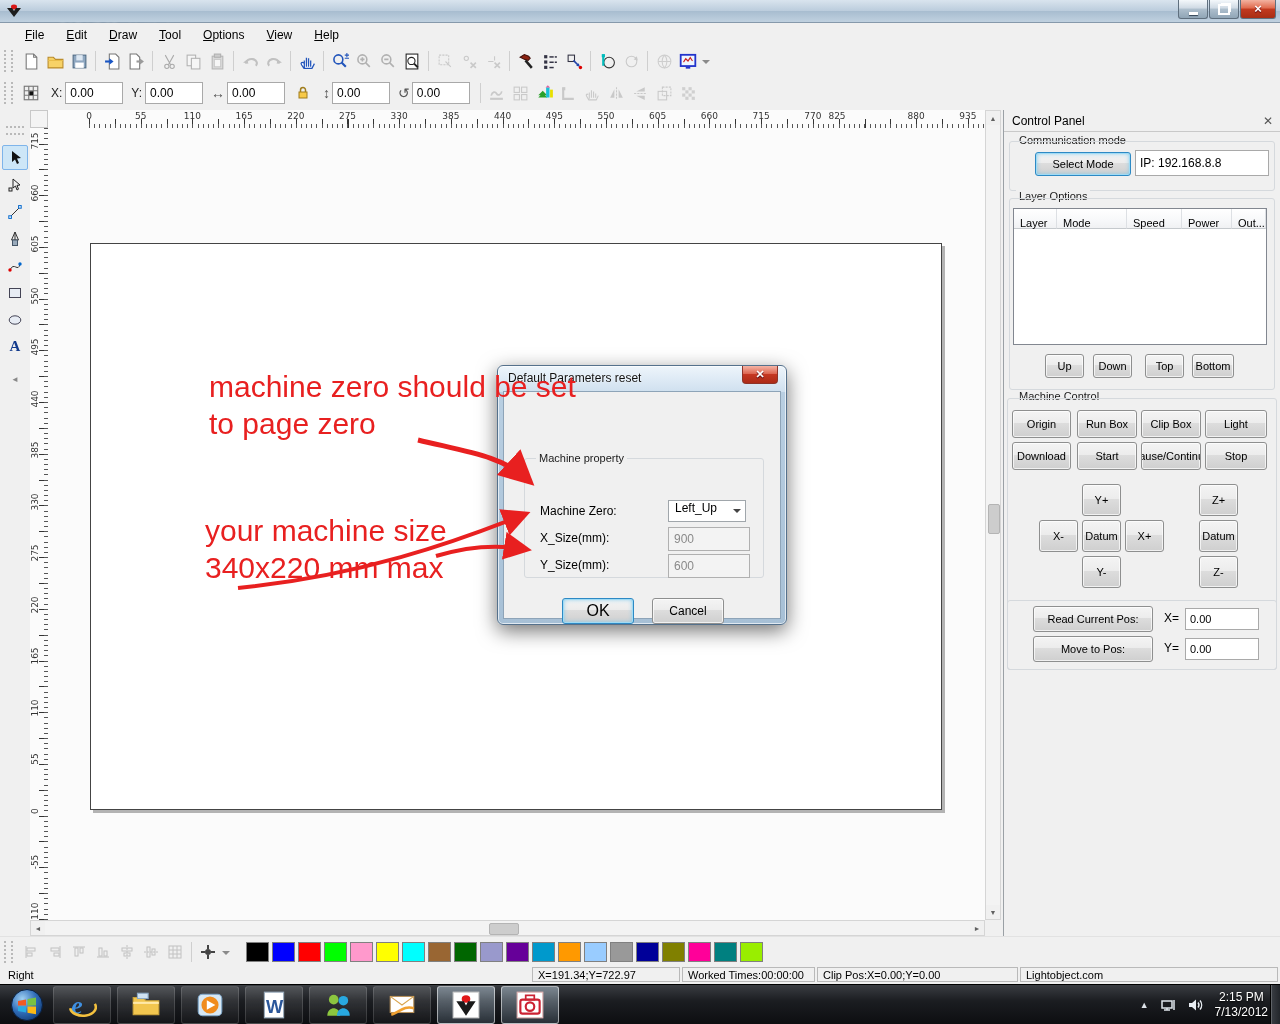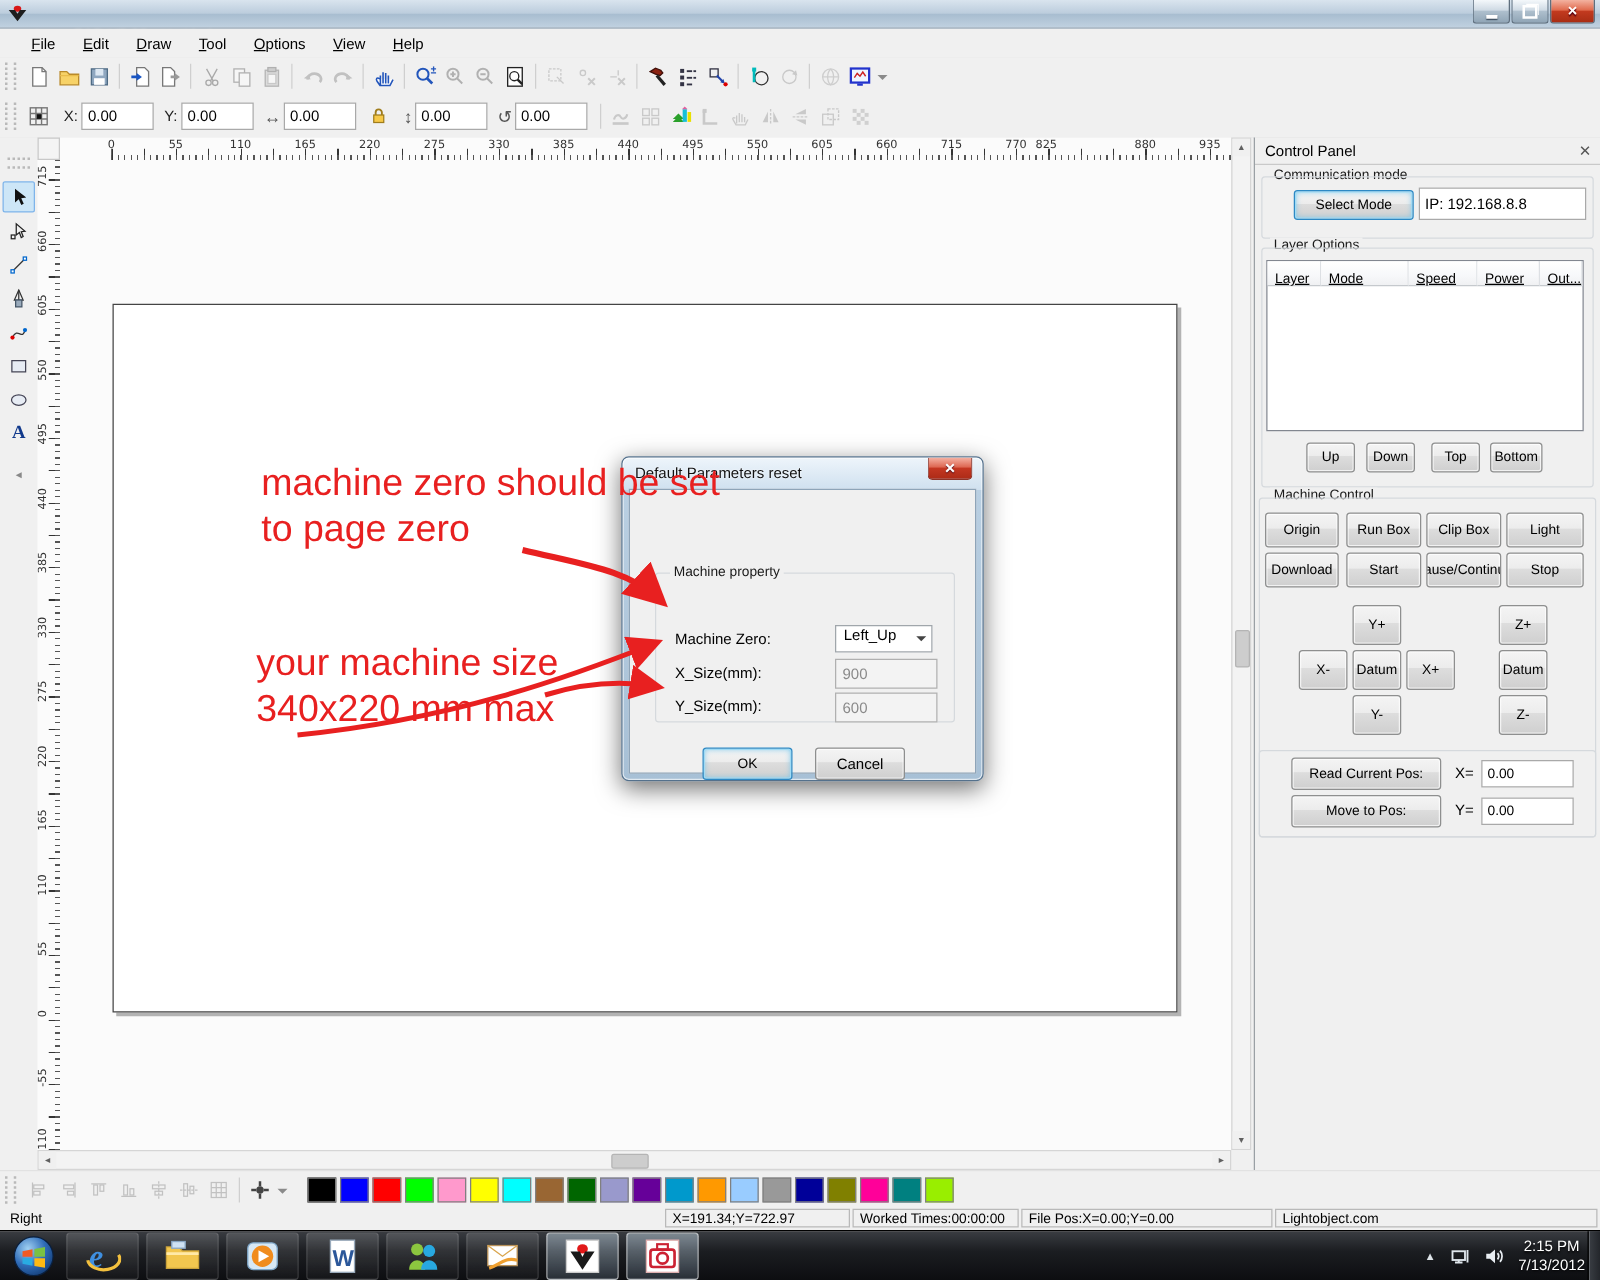--- a/index.html
+++ b/index.html
@@ -73,21 +73,21 @@
   #cp-close{color:#555;font-size:12px;line-height:10px;}
   .grp{position:absolute;border:1px solid #d5d9dd;border-radius:3px;}
   .grplabel{position:absolute;font-size:11px;color:#1a1a1a;background:#f0f0f0;padding:0 3px;}
   .btn7{display:flex;align-items:center;justify-content:center;font:11px "Liberation Sans",sans-serif;color:#000;
     background:linear-gradient(#f4f4f4,#ececec 45%,#ddd 46%,#cfcfcf);border:1px solid #8e8f8f;border-radius:3px;
     box-shadow:inset 0 0 0 1px rgba(255,255,255,.7);position:absolute;overflow:hidden;white-space:nowrap;}
   .btn7.def{border-color:#2d89c4;box-shadow:inset 0 0 0 1px #9fdbf5, inset 0 0 5px #6fc4ec;}
   #layer-table{position:absolute;left:9px;top:98px;width:254px;height:137px;background:#fff;border:1px solid #828790;box-sizing:border-box;}
   #layer-header{display:flex;height:20px;}
   .lh-cell{box-sizing:border-box;border-right:1px solid #dde0e4;border-bottom:1px solid #c5c9cd;
-    background:linear-gradient(#fff,#f7f8fa 60%,#f0f1f3);font-size:11px;padding:8px 0 0 6px;text-decoration:underline;}
+    background:linear-gradient(#fff,#f7f8fa 60%,#f0f1f3);font-size:11px;padding:8px 0 0 6px;}
   .poslbl{position:absolute;font-size:12px;}
   .posfld{position:absolute;height:20px;width:64px;border:1px solid #a9a9a9;background:#fff;
     font:11px "Liberation Sans",sans-serif;padding:0 4px;}
   
   #dialog{position:absolute;left:497px;top:365px;width:288px;height:258px;z-index:50;
     background:linear-gradient(#eef5fb,#cfe0ef 26px,#b9cfe2 26px,#a7c0d6);
     border:1px solid #55718c;border-radius:6px;
     box-shadow:0 6px 20px rgba(0,0,0,.55), inset 0 0 0 1px rgba(255,255,255,.65);}
   #dlg-title{position:absolute;left:10px;top:5px;font-size:12px;color:#111;text-shadow:0 0 2px #fff;}
   #dlg-close{position:absolute;right:8px;top:0;width:34px;height:17px;border:1px solid #8d3328;border-top:none;
@@ -663,21 +663,21 @@
       <span class="grplabel" style="left:32px;top:60px;background:#f0f0f0">Machine property</span>
       <span class="dlbl" style="left:36px;top:112px">Machine Zero:</span>
       <div id="dd-zero">
           <span>Left_Up</span>
           <span class="dda"></span>
         </div>
       <span class="dlbl" style="left:36px;top:139px">X_Size(mm):</span>
       <input class="dfld" style="left: 164px; top: 135px;" readonly="" value="900">
       <span class="dlbl" style="left:36px;top:166px">Y_Size(mm):</span>
       <input class="dfld" style="left: 164px; top: 162px;" readonly="" value="600">
-      <div class="btn7 def" style="left:58px;top:206px;width:70px;height:24px;font-size:11px">
+      <div class="btn7 def" style="left:58px;top:206px;width:70px;height:24px;font-size:16px">
           <span>OK</span>
         </div>
       <div class="btn7" style="left:148px;top:206px;width:70px;height:24px;font-size:12px">
           <span>Cancel</span>
         </div>
     </div>
   </div>
 
   <div class="anno" style="left: 209px; top: 370px; color: rgb(232, 32, 32);">machine zero should be set</div>
   <div class="anno" style="left: 205px; top: 514px; color: rgb(232, 32, 32);">your machine size</div>
@@ -775,21 +775,21 @@
         <div class="swatch" style="background: rgb(255, 0, 153);"></div>
         <div class="swatch" style="background: rgb(0, 128, 128);"></div>
         <div class="swatch" style="background: rgb(153, 238, 0);"></div>
       </div>
   </div>
 
   <div id="statusbar">
     <span class="seg" style="left:2px;width:528px;border-color:#f0f0f0">Right</span>
     <span class="seg" style="left:532px;width:148px">X=191.34;Y=722.97</span>
     <span class="seg" style="left:682px;width:133px">Worked Times:00:00:00</span>
-    <span class="seg" style="left:817px;width:201px">File Pos:X=0.00;Y=0.00</span>
+    <span class="seg" style="left:817px;width:201px">Clip Pos:X=0.00;Y=0.00</span>
     <span class="seg" style="left:1020px;width:258px">Lightobject.com</span>
   </div>
 
   <div id="taskbar">
     <div id="startorb">
       <svg width="34" height="34" viewBox="0 0 34 34">
         <defs>
             <radialGradient id="og" cx="35%" cy="30%" r="80%">
               <stop offset="0" stop-color="#9fd0f2"></stop>
               <stop offset=".55" stop-color="#2f6cb8"></stop>

